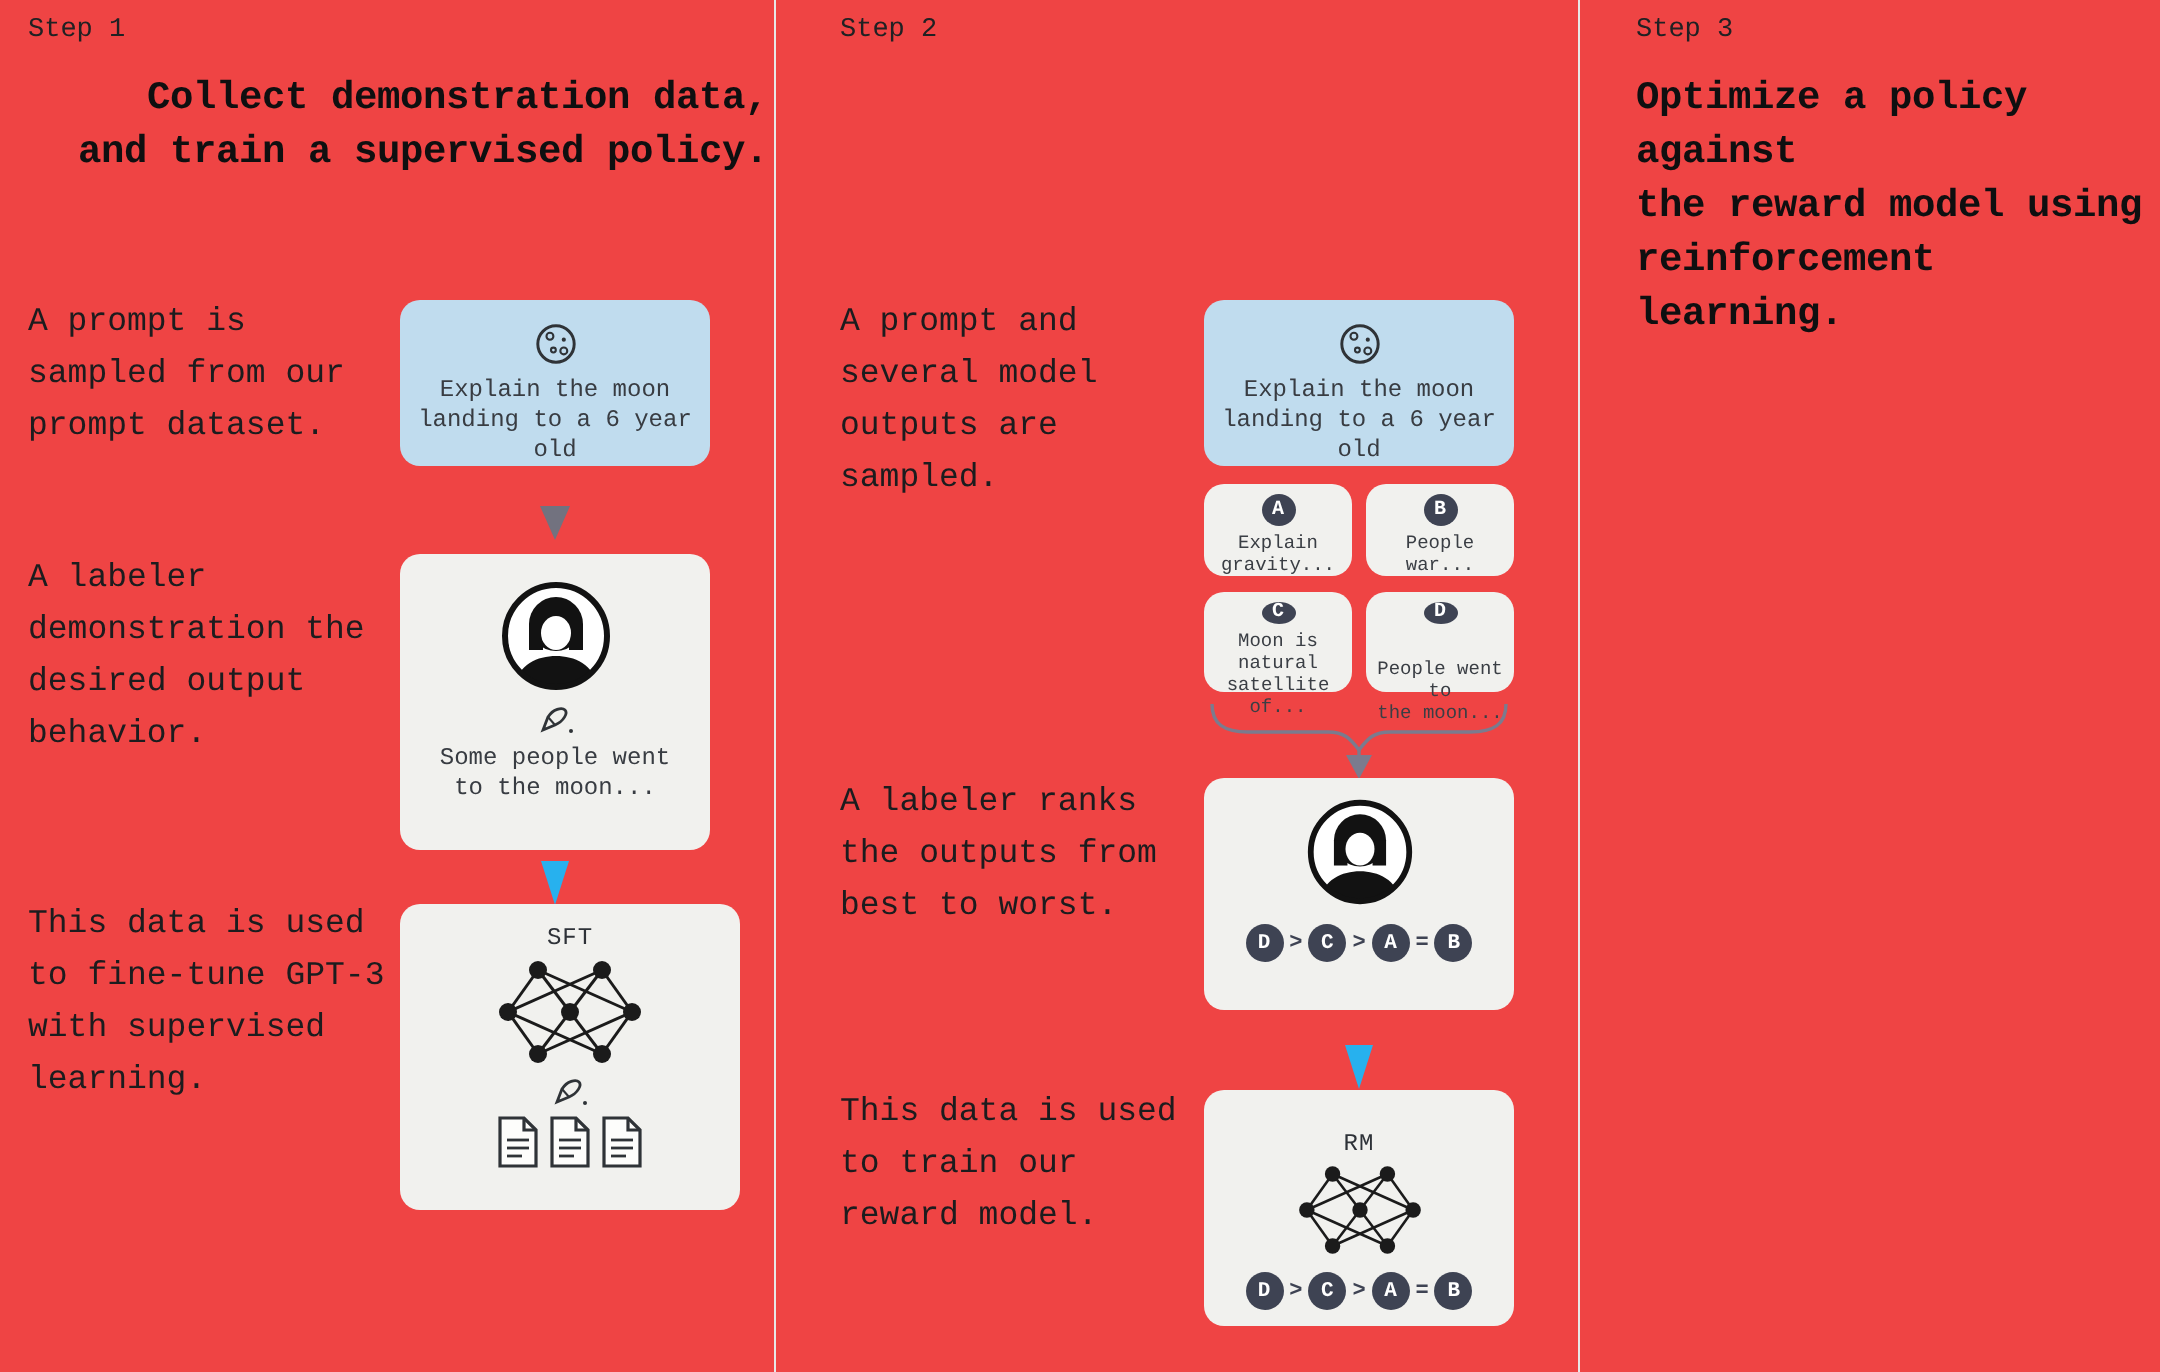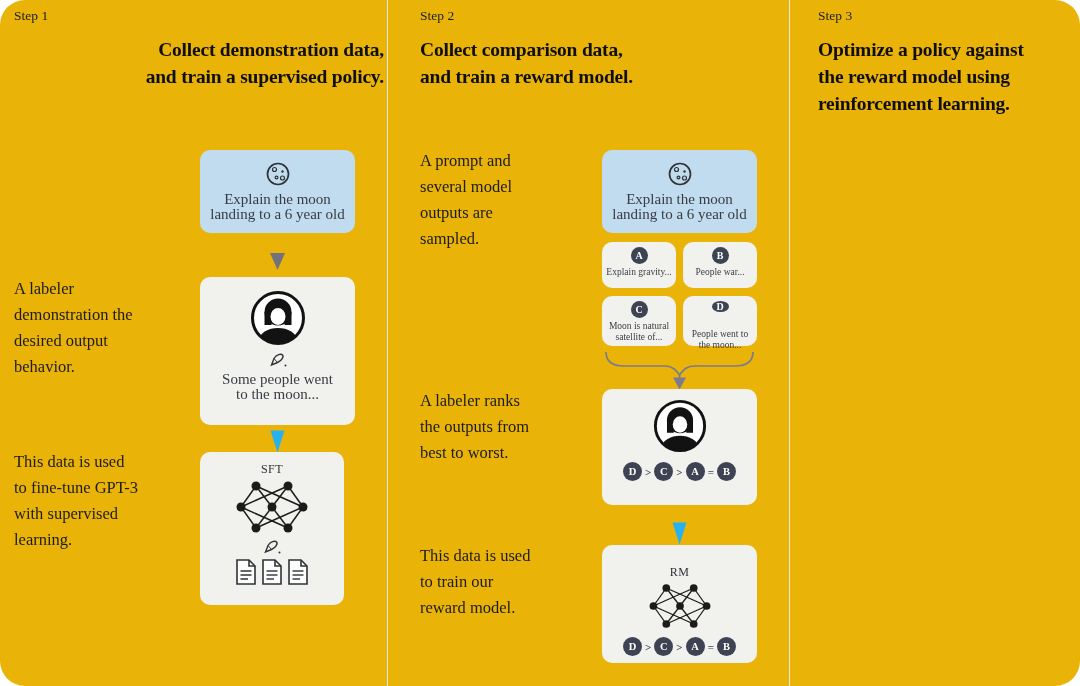--- a/index.html
+++ b/index.html
@@ -1,25 +1,24 @@
 <!DOCTYPE html>
 <html><head>
 <meta charset="utf-8">
 <style>
   * { margin: 0; padding: 0; box-sizing: border-box; }
   html, body { background: #ffffff; }
   .canvas {
     position: relative;
     width: 1080px;
     height: 686px;
-    background: #eab308;
-    font-family: Liberation Serif, serif;
+    background: #ef4444;
+    font-family: Liberation Mono, monospace;
     color: #18181a;
     overflow: hidden;
-    border-radius: 25px;
   }
   .divider {
     position: absolute;
     top: 0;
     width: 1px;
     height: 686px;
     background: #e7e7e7;
   }
   .step-label {
     position: absolute;
@@ -48,21 +47,21 @@
   .box {
     position: absolute;
     border-radius: 10px;
     display: flex;
     flex-direction: column;
     align-items: center;
   }
   .blue { background: #c0dcee; }
   .card { background: #f1f1ee; }
   .box-caption {
-    font-size: 15px;
+    font-size: 12px;
     line-height: 15px;
     color: #383c42;
     text-align: center;
     white-space: pre-line;
   }
   .mini-caption {
     font-size: 9.5px;
     line-height: 11px;
     color: #3a3e44;
     text-align: center;
@@ -116,20 +115,23 @@
 
 <div class="canvas">
 
   <div class="divider" style="left:387px;"></div>
   <div class="divider" style="left:789px;"></div>
 
   <div class="step-label" style="left:14px;">Step 1</div>
   <div class="heading" style="left:14px; width:370px;text-align:right;">Collect demonstration data,
 and train a supervised policy.</div>
 
+  <div class="para" style="left:14px; top:148px;">A prompt is
+sampled from our
+prompt dataset.</div>
   <div class="para" style="left:14px; top:276px;">A labeler
 demonstration the
 desired output
 behavior.</div>
   <div class="para" style="left:14px; top:449px;">This data is used
 to fine-tune GPT-3
 with supervised
 learning.</div>
 
   <div class="box blue" style="left:200px; top:150px; width:155px; height:83px; padding-top:9px;">
@@ -171,21 +173,21 @@
       <circle cx="17.5" cy="13.5" r="1" fill="#2f3337"></circle>
     </svg>
     <div class="box-caption" style="margin-top:4px;">Some people went
 to the moon...</div>
   </div>
 
   <svg class="abs" style="left:270px; top:430px;" width="15" height="23" viewBox="0 0 15 23">
     <polygon points="0.5,0.5 14.5,0.5 7.5,22.5" fill="#27b1ee"></polygon>
   </svg>
 
-  <div class="box card" style="left:200px; top:452px; width:144px; height:153px; padding-top:10px;">
+  <div class="box card" style="left:200px; top:452px; width:170px; height:153px; padding-top:10px;">
     <div class="model-label">SFT</div>
     <svg style="margin-top:2px;" width="76" height="56" viewBox="0 0 76 56">
       <g stroke="#1b1b1b" stroke-width="1.5">
         <line x1="22" y1="7" x2="7" y2="28"></line>
           <line x1="22" y1="7" x2="38" y2="28"></line>
           <line x1="22" y1="7" x2="69" y2="28"></line>
         <line x1="54" y1="7" x2="7" y2="28"></line>
           <line x1="54" y1="7" x2="38" y2="28"></line>
           <line x1="54" y1="7" x2="69" y2="28"></line>
         <line x1="7" y1="28" x2="22" y2="49"></line>
@@ -229,22 +231,20 @@
         <path d="M3 2 H15 L21 8 V26 H3 Z" fill="#fdfdfb" stroke="#2f3337" stroke-width="1.6"></path>
         <path d="M15 2 V8 H21" fill="none" stroke="#2f3337" stroke-width="1.6"></path>
         <line x1="6.5" y1="13" x2="17.5" y2="13" stroke="#2f3337" stroke-width="1.4"></line>
         <line x1="6.5" y1="17" x2="17.5" y2="17" stroke="#2f3337" stroke-width="1.4"></line>
         <line x1="6.5" y1="21" x2="14" y2="21" stroke="#2f3337" stroke-width="1.4"></line>
       </svg>
     </div>
   </div>
 
   <div class="step-label" style="left:420px;">Step 2</div>
-  <div class="heading" style="left:420px; width:370px;">Collect comparison data,
-and train a reward model.</div>
 
   <div class="para" style="left:420px; top:148px;">A prompt and
 several model
 outputs are
 sampled.</div>
   <div class="para" style="left:420px; top:388px;">A labeler ranks
 the outputs from
 best to worst.</div>
   <div class="para" style="left:420px; top:543px;">This data is used
 to train our

